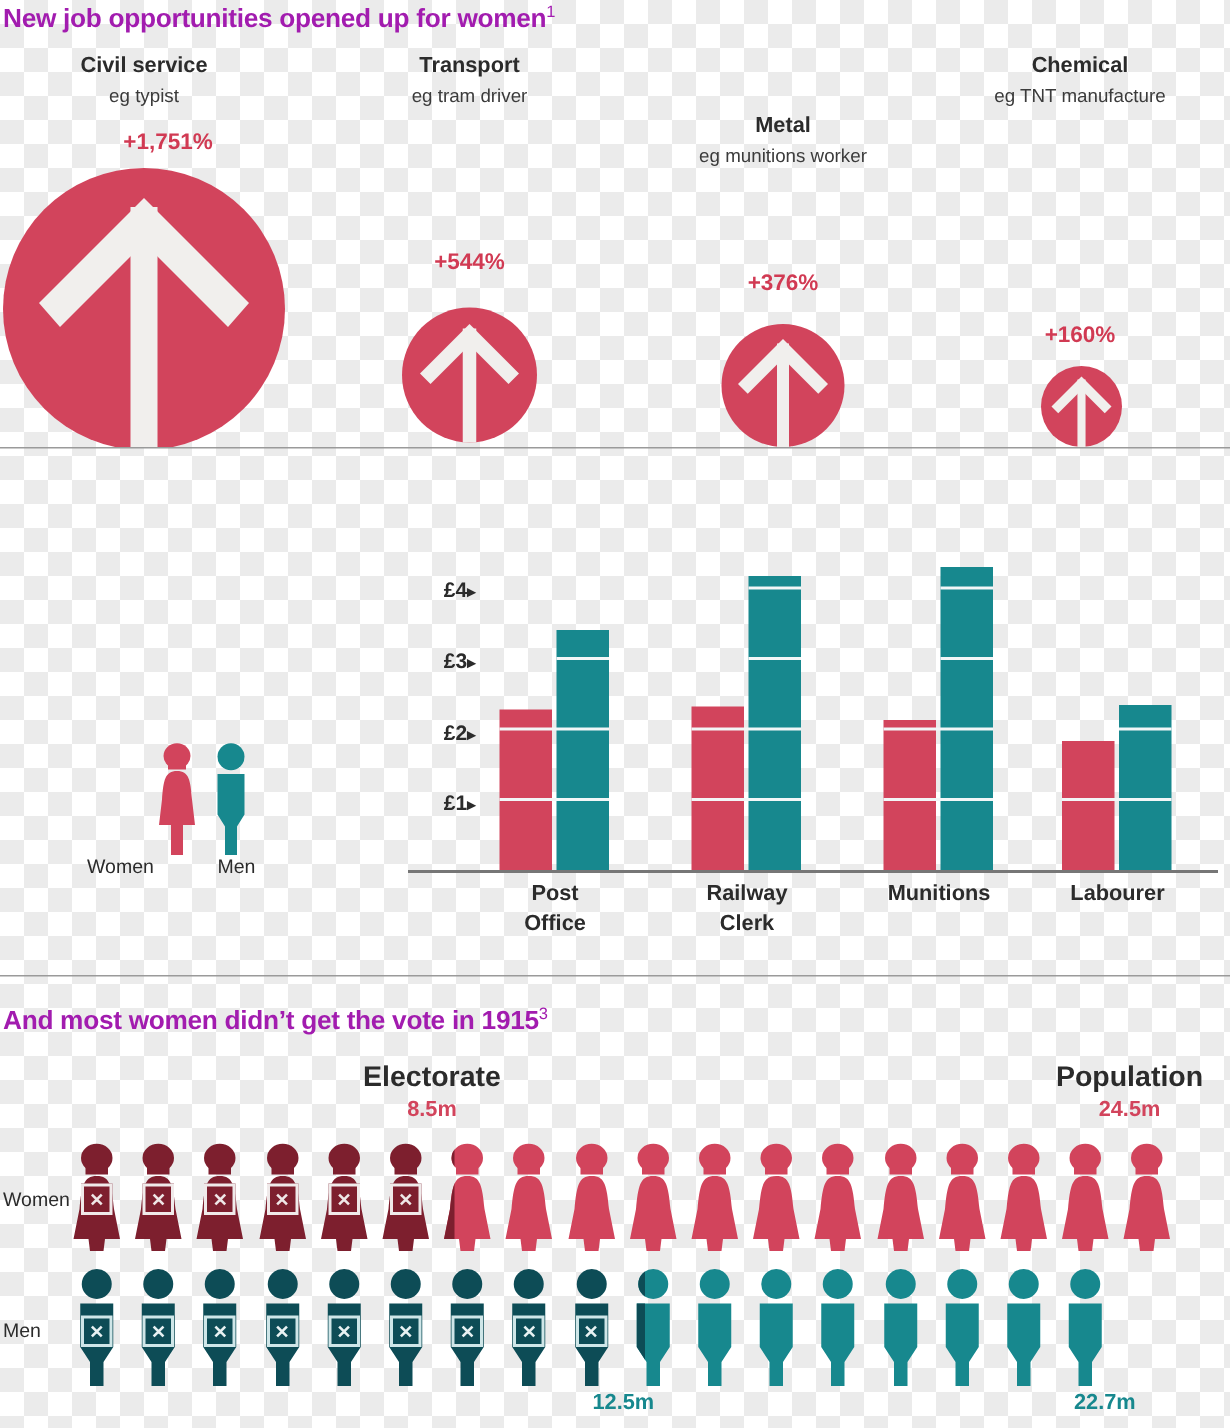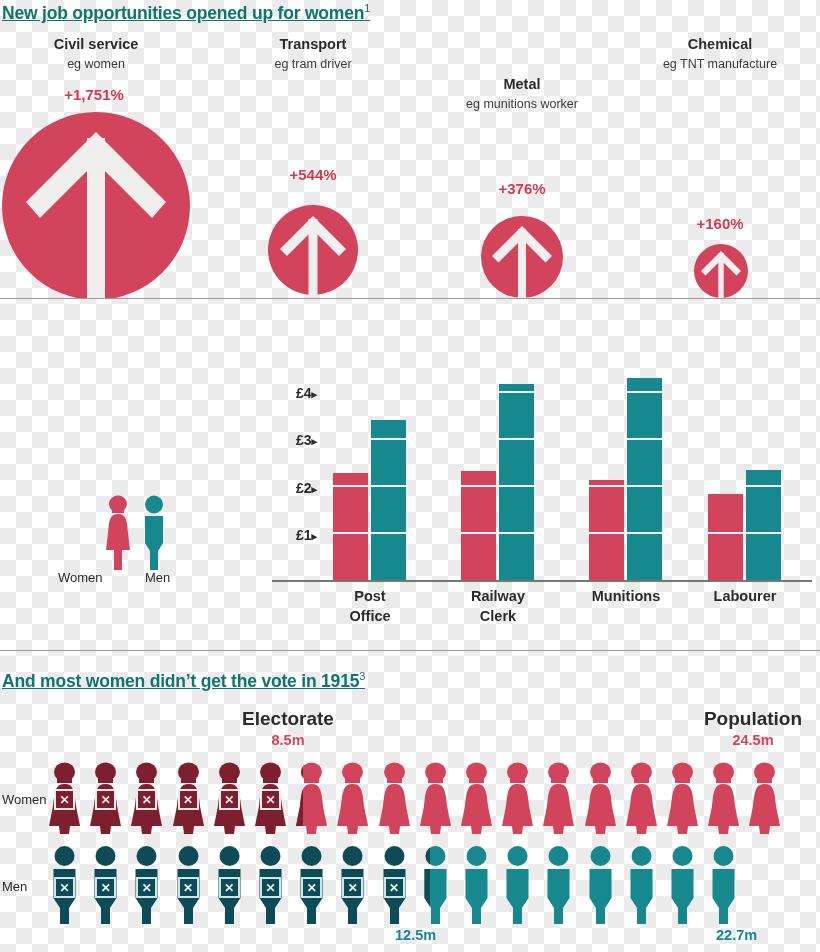--- a/index.html
+++ b/index.html
@@ -16,23 +16,22 @@
     overflow: hidden;
     color: #2b2b2b;
   }
   .stage { position: absolute; inset: 0; }
 
   .sect-title {
     position: absolute;
     font-size: 17.5px;
     font-weight: bold;
     letter-spacing: -0.2px;
-    color: #0f766e;
+    color: #a21caf;
     white-space: nowrap;
-    text-decoration: underline;
   }
   .sect-title sup { font-size: 11px; font-weight: normal; vertical-align: super; }
 
   .rule { position: absolute; height: 1px; background: #9a9a9a; left: 0; width: 820px; }
 
   
   .job-col { position: absolute; text-align: center; }
   .job-name { font-size: 14.5px; font-weight: bold; color: #2b2b2b; white-space: nowrap; }
   .job-eg   { font-size: 12.5px; color: #3b3b3b; margin-top: 5px; white-space: nowrap; }
 
@@ -101,36 +100,36 @@
 <body>
 
 <div class="stage">
 
   <div class="sect-title" style="left:2px; top:2px;">
     <span>New job opportunities opened up for women</span><sup>1</sup>
   </div>
 
   <div class="job-col" style="left:6px; top:36px; width:180px;">
     <div class="job-name">Civil service</div>
-    <div class="job-eg">eg women</div>
+    <div class="job-eg">eg typist</div>
   </div>
   <div class="job-col" style="left:223px; top:36px; width:180px;">
     <div class="job-name">Transport</div>
     <div class="job-eg">eg tram driver</div>
   </div>
   <div class="job-col" style="left:432px; top:36px; width:180px;margin-top:40px;">
     <div class="job-name">Metal</div>
     <div class="job-eg">eg munitions worker</div>
   </div>
   <div class="job-col" style="left:630px; top:36px; width:180px;">
     <div class="job-name">Chemical</div>
     <div class="job-eg">eg TNT manufacture</div>
   </div>
 
-  <div class="pct" style="left:4px; top:86px; width:180px;">+1,751%</div>
+  <div class="pct" style="left:22px; top:86px; width:180px;">+1,751%</div>
   <div class="pct" style="left:223px; top:166px; width:180px;">+544%</div>
   <div class="pct" style="left:432px; top:180px; width:180px;">+376%</div>
   <div class="pct" style="left:630px; top:215px; width:180px;">+160%</div>
 
   <div class="circle-clip" style="left:0; top:100px; width:820px; height:198px;">
 
     <div class="circle" style="left:2px; top:12px; width:188px; height:188px;"></div>
     <svg class="arrow" style="left:2px; top:12px;" width="188" height="188" viewBox="0 0 188 188">
       <path d="M94 20 L164 90 L150 106 L94 50 L38 106 L24 90 Z" fill="#f1efed"></path>
       <rect x="85" y="26" width="18" height="162" fill="#f1efed"></rect>

